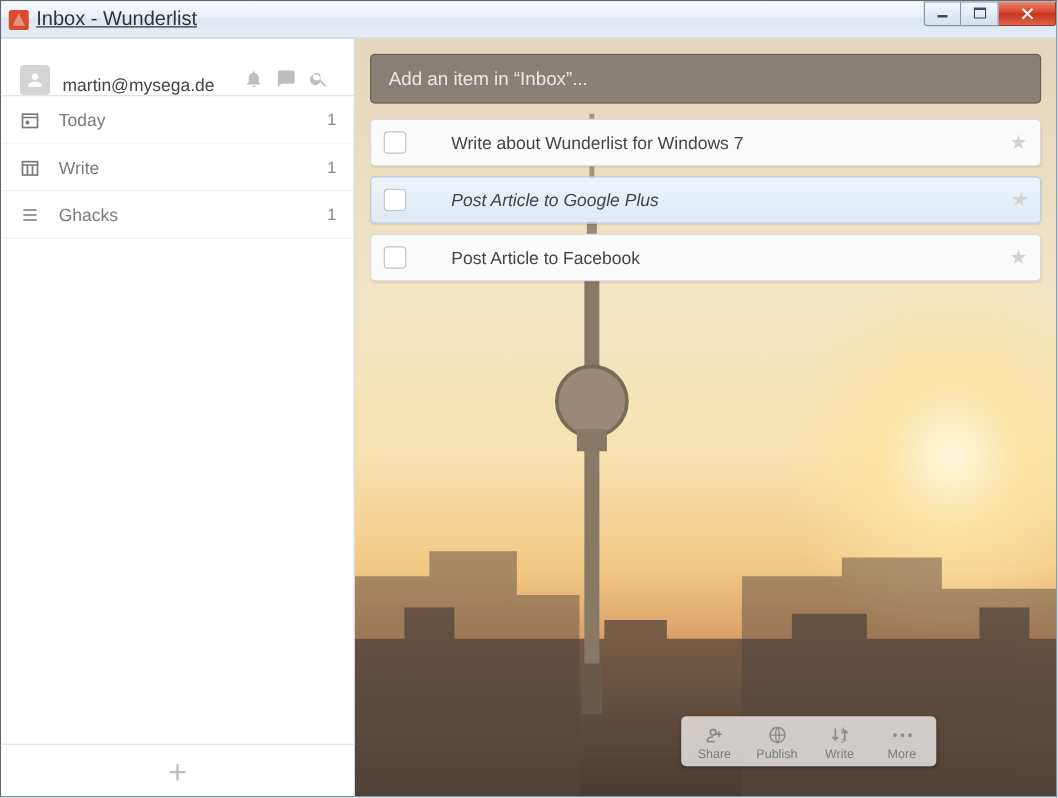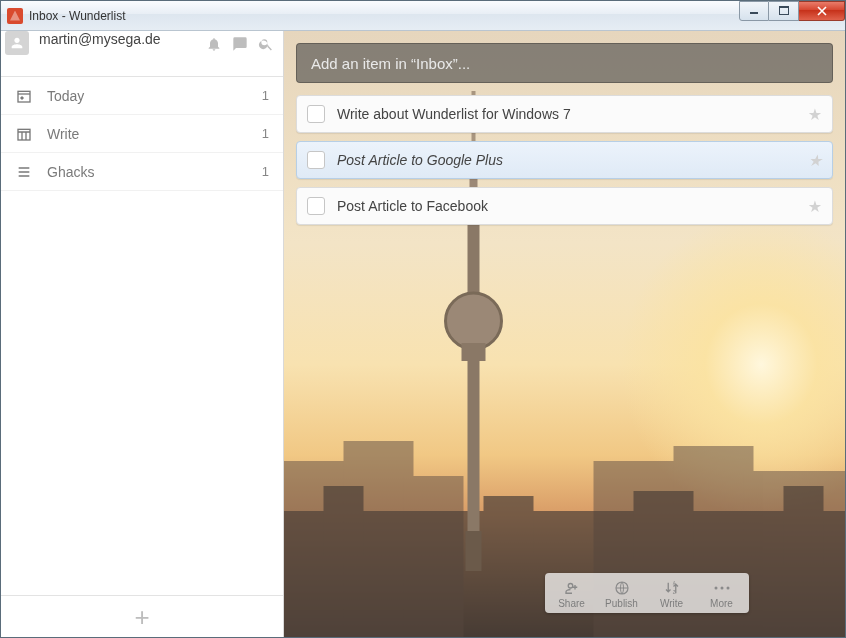--- a/index.html
+++ b/index.html
@@ -3,32 +3,32 @@
 <meta charset="utf-8">
 <style>
 * { margin: 0; padding: 0; box-sizing: border-box; }
 body { font-family: "Segoe UI", Tahoma, sans-serif; font-size: 13px; background: #fff; }
 
 .window { width: 846px; height: 638px; border: 1px solid #5a6c7a; display: flex; flex-direction: column; overflow: hidden; }
 
 .titlebar { height: 30px; background: linear-gradient(#fafcfe, #e8eef5 45%, #dde6ef 46%, #e6edf4); display: flex; align-items: center; padding: 0 0 0 6px; border-bottom: 1px solid #b9c5d0; }
 .titlebar .app-icon { width: 16px; height: 16px; background: #d94a2e; border-radius: 2px; margin-right: 6px; position: relative; }
 .titlebar .app-icon::after { content: ""; position: absolute; inset: 3px; background: #fff; clip-path: polygon(50% 0, 100% 100%, 0 100%); opacity: .4; }
-.titlebar .title { color: #333; font-size: 12px; flex: 1; }
+.titlebar .title { color: #333; font-size: 16px; flex: 1; text-decoration: underline; }
 .titlebar .win-controls { display: flex; height: 20px; margin-top: -10px; }
 .titlebar .win-btn { width: 30px; height: 20px; display: flex; align-items: center; justify-content: center; border: 1px solid #8a98a6; border-left: none; background: linear-gradient(#f1f5fa, #d6e2ed); cursor: pointer; }
 .titlebar .win-btn:first-child { border-left: 1px solid #8a98a6; border-radius: 0 0 0 3px; }
 .titlebar .win-btn.close { background: linear-gradient(#e97c6a, #d6452f 45%, #c6311a 46%, #e0614b); border-color: #9a3a2a; border-radius: 0 0 3px 0; width: 46px; }
 .titlebar .win-btn svg { display: block; }
 
 .app-body { flex: 1; display: flex; background: #fff; overflow: hidden; }
 
 
 .sidebar { width: 283px; display: flex; flex-direction: column; border-right: 1px solid #d9d9d9; background: #fff; }
-.sb-header { height: 46px; display: flex; align-items: flex-start; padding: 0 4px; border-bottom: 1px solid #e3e3e3; }
+.sb-header { height: 46px; display: flex; align-items: flex-end; padding: 0 15px; border-bottom: 1px solid #e3e3e3; }
 .avatar { width: 24px; height: 24px; background: #d4d4d4; border-radius: 3px; display: flex; align-items: center; justify-content: center; margin-right: 10px; }
 .avatar svg { fill: #fff; }
 .user-email { color: #444; font-size: 14px; flex: 1; }
 .sb-header .hicon { width: 26px; height: 26px; display: flex; align-items: center; justify-content: center; color: #bdbdbd; cursor: pointer; }
 .sb-header .hicon svg { fill: #bdbdbd; }
 
 .lists { flex: 1; overflow: auto; }
 .list-item { height: 38px; display: flex; align-items: center; padding: 0 14px; color: #7a7a7a; cursor: pointer; border-bottom: 1px solid #f1f1f1; }
 .list-item.active { background: #2b97de; color: #fff; border-bottom-color: #2b97de; }
 .list-item .licon { width: 18px; height: 18px; margin-right: 14px; display: flex; align-items: center; justify-content: center; }
@@ -42,21 +42,21 @@
 
 
 .main { flex: 1; position: relative; overflow: hidden; background: linear-gradient(to bottom, #e8d9c2 0%, #f2e3c9 25%, #f7e9c8 40%, #f6d9a2 55%, #e8b77a 70%, #c78a5d 80%, #7a5c4a 90%, #4a3c34 100%); }
 .bg-scene { position: absolute; inset: 0; }
 .bg-scene svg { width: 100%; height: 100%; display: block; }
 
 .main-content { position: relative; padding: 12px; height: 100%; }
 
 .add-item { background: rgba(70,70,70,0.6); color: #e9e9e9; height: 40px; border-radius: 4px; display: flex; align-items: center; padding: 0 14px; font-size: 15px; margin-bottom: 12px; cursor: text; border: 1px solid rgba(0,0,0,0.25); }
 
-.task { background: #fbfbfb; border: 1px solid #dcdcdc; border-radius: 4px; height: 38px; display: flex; align-items: center; padding: 0 10px; margin-bottom: 8px; box-shadow: 0 1px 1px rgba(0,0,0,0.08); cursor: pointer; }
+.task { background: #fbfbfb; border: 1px solid #dcdcdc; border-radius: 4px; height: 38px; display: flex; align-items: center; padding: 0 10px; margin-bottom: 8px; box-shadow: 0 1px 1px rgba(0,0,0,0.08); cursor: pointer; gap: 24px; }
 .task.selected { background: linear-gradient(#ecf3fb, #dfeaf6); border-color: #b7cfe6; font-style: italic; }
 .task .chk { width: 18px; height: 18px; border: 1px solid #c6c6c6; border-radius: 3px; background: #fff; margin-right: 12px; cursor: pointer; }
 .task .ttitle { flex: 1; color: #444; font-size: 14px; }
 .task .star { color: #d2d2d2; cursor: pointer; font-size: 16px; }
 
 .toolbar { position: absolute; bottom: 24px; left: 50%; transform: translateX(-20px); display: flex; background: rgba(255,255,255,0.72); border-radius: 4px; padding: 4px 2px 2px; box-shadow: 0 1px 3px rgba(0,0,0,0.25); }
 .tbtn { width: 50px; display: flex; flex-direction: column; align-items: center; justify-content: center; color: #7d7d7d; font-size: 10px; cursor: pointer; padding: 2px 0; }
 .tbtn .ticon { height: 18px; width: 22px; display: flex; align-items: center; justify-content: center; margin-bottom: 1px; }
 .tbtn svg { fill: #8a8a8a; }
 </style>

